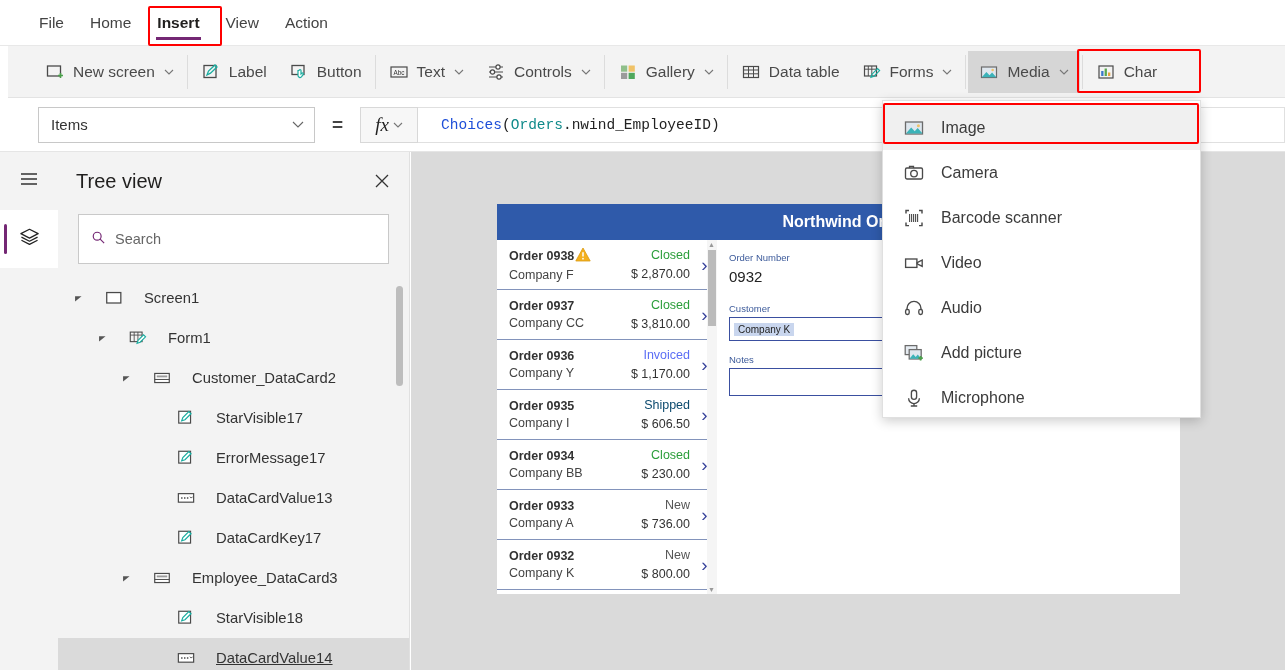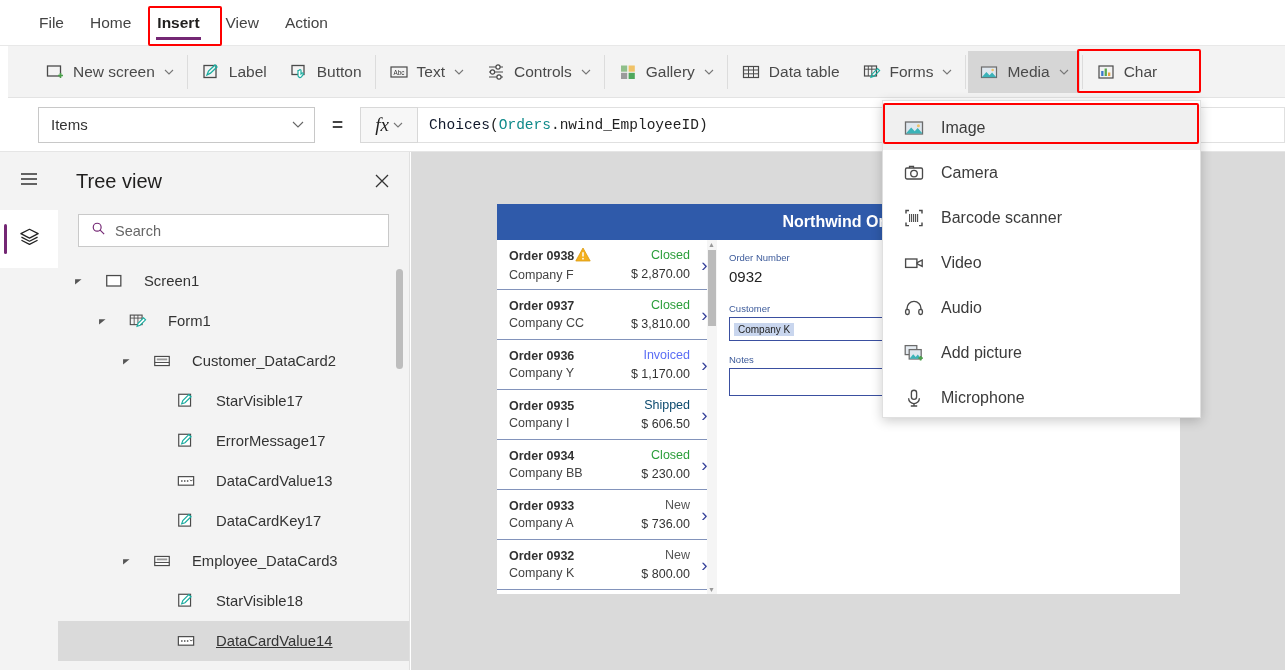--- a/index.html
+++ b/index.html
@@ -72,21 +72,21 @@
     cursor: pointer;
   }
   .fx-txt { font-family: "Liberation Serif", serif; font-style: italic; font-size: 19px; color: #222; }
   .formula-input {
     flex: 1; height: 36px; margin-right: 0;
     border: 1px solid #e0e0e0; border-left: none; background: #fff;
     display: flex; align-items: center; padding-left: 11px;
     font-family: "Liberation Mono", monospace; font-size: 14.5px;
     overflow: hidden; white-space: nowrap;
   }
-  .tok-fn { color: #0f172a; }
+  .tok-fn { color: #1d4ed8; margin-left: 12px; }
   .tok-src { color: #0f8a8a; }
   .tok-plain { color: #222; }
 
   
   .rail {
     position: absolute; left: 0; top: 152px; width: 58px; height: 518px;
     background: #f3f3f3;
   }
   .rail-item {
     position: relative; width: 58px; height: 58px;
@@ -104,21 +104,21 @@
     background: #f3f3f3; border-right: 1px solid #e0e0e0;
   }
   .tree-head {
     height: 58px; display: flex; align-items: center; justify-content: space-between;
     padding: 0 18px 0 18px;
   }
   .tree-title { font-size: 20px; color: #201f1e; }
   .close-x { cursor: pointer; color: #333; display: flex; }
   .tree-searchwrap { padding: 4px 20px 14px 20px; }
   .tree-search {
-    height: 33px; background: #ffffff; border: 1px solid #c9c9c9;
+    height: 50px; background: #ffffff; border: 1px solid #c9c9c9;
     display: flex; align-items: center; gap: 9px; padding: 0 12px; cursor: text; text-align: center;
   }
   .tree-search .ph { font-size: 14.5px; color: #666; }
   .tree-list { position: relative; height: 404px; overflow: hidden; }
   .tree-row {
     height: 40px; display: flex; align-items: center; gap: 20px;
     font-size: 14.8px; color: #333; cursor: pointer; padding-right: 14px;
   }
   .tree-row.sel { background: #dadada; text-decoration: underline; }
   .tw {

